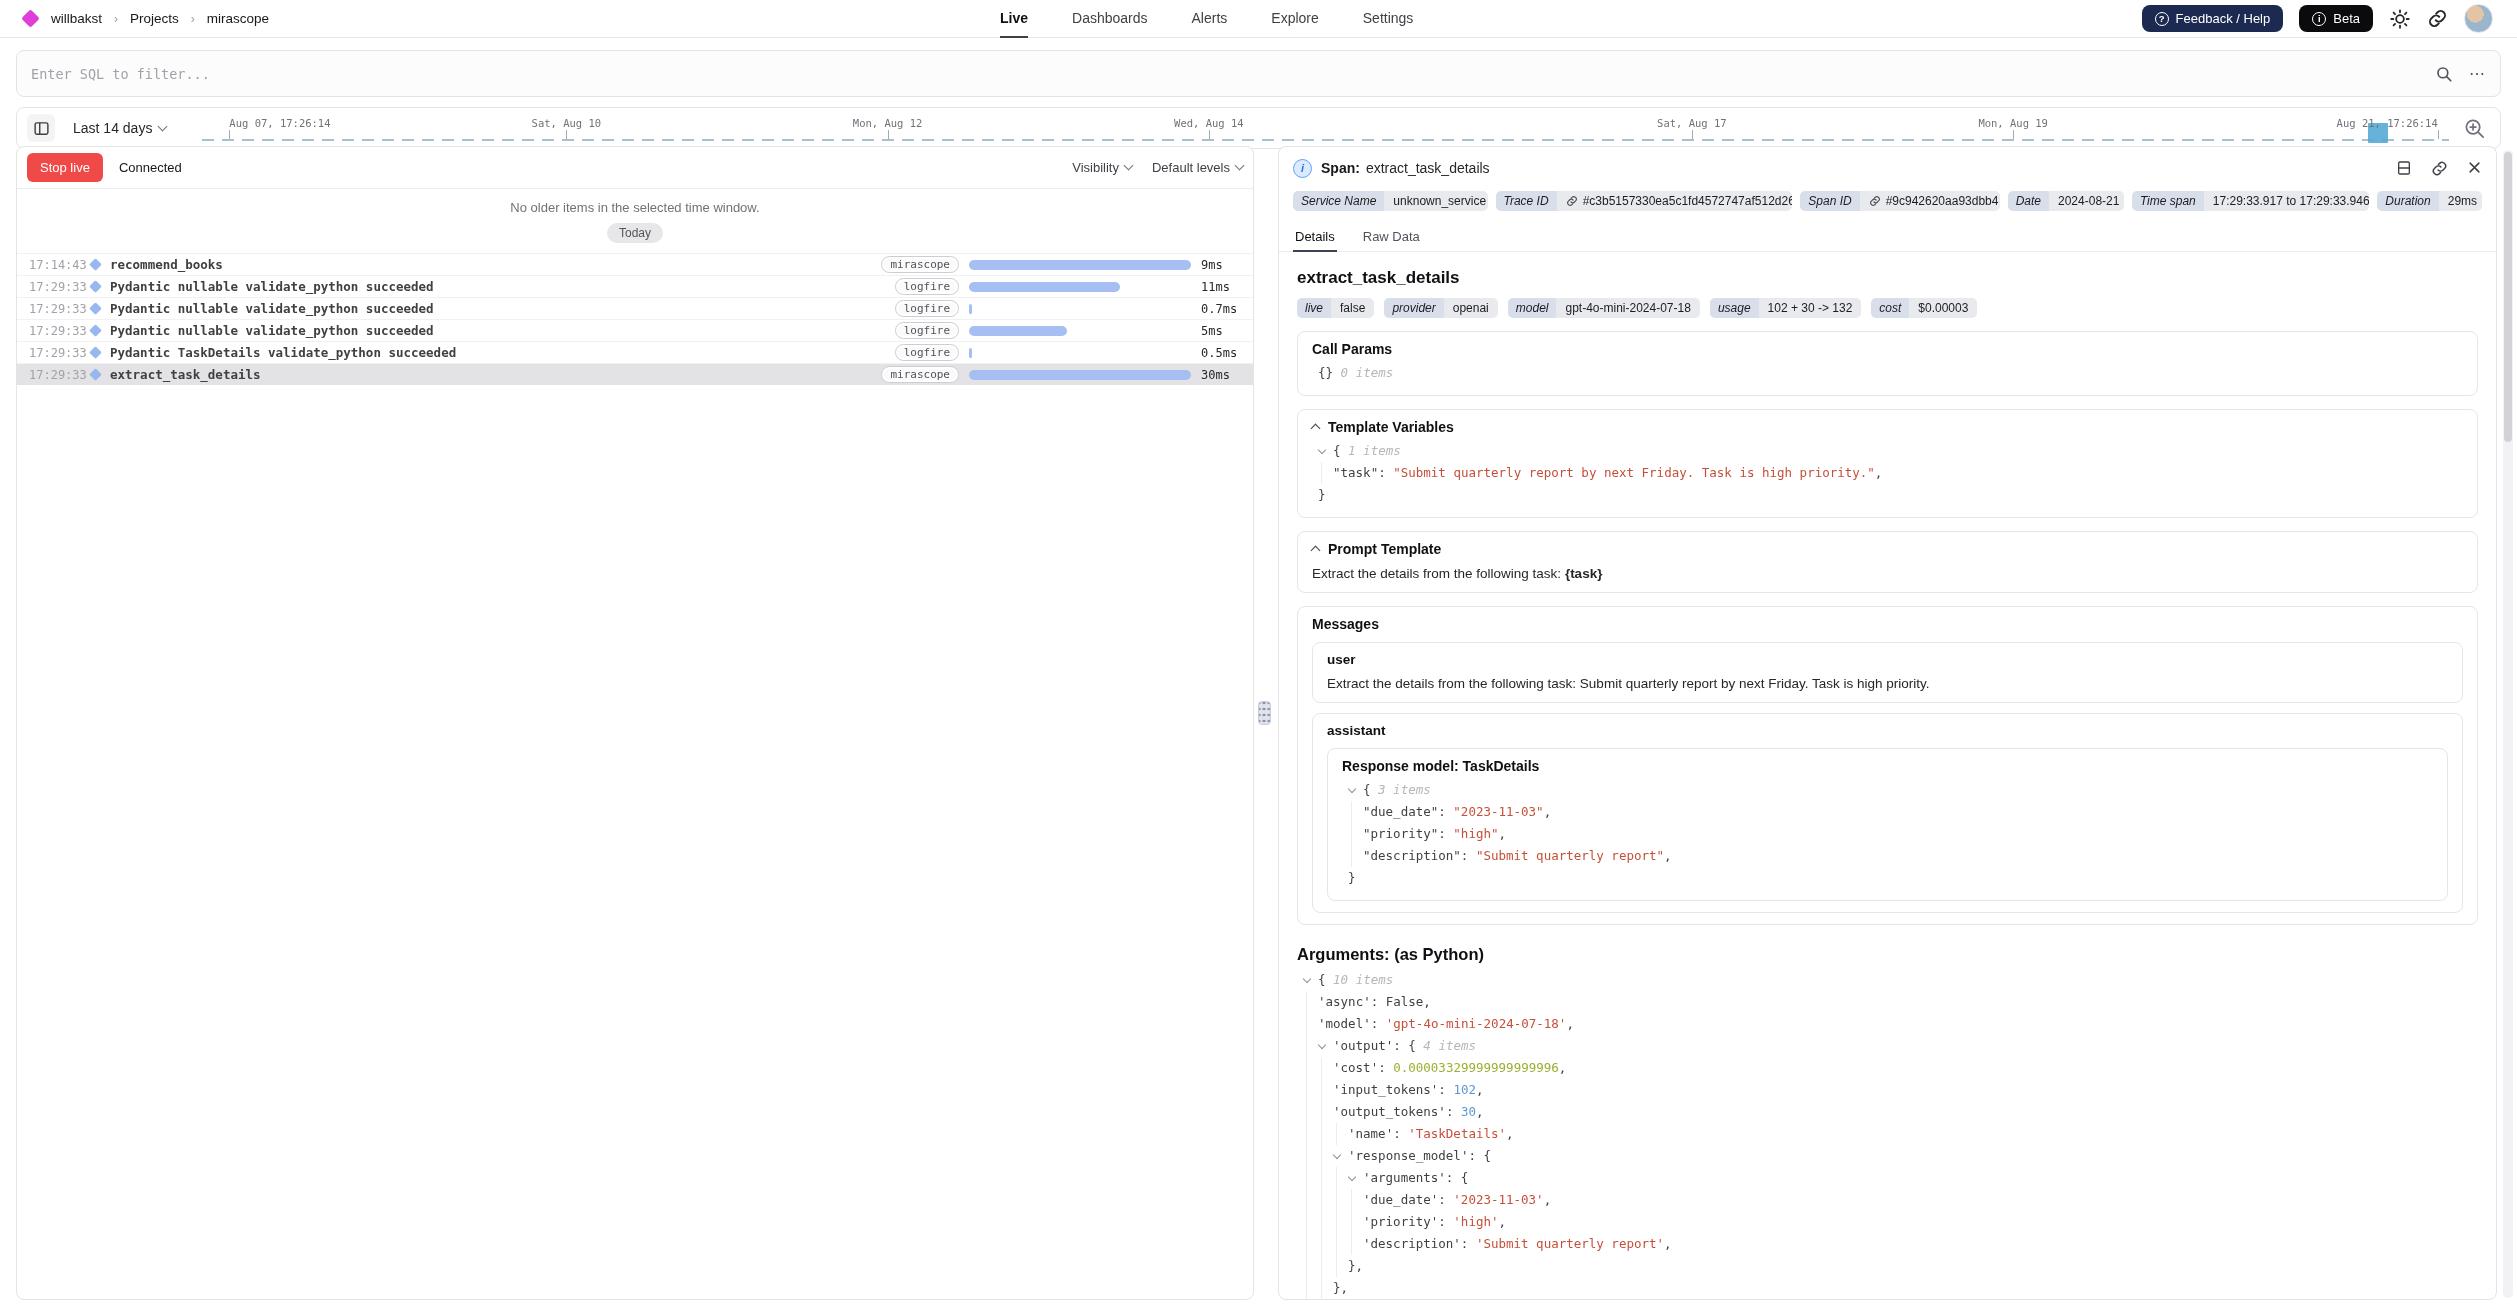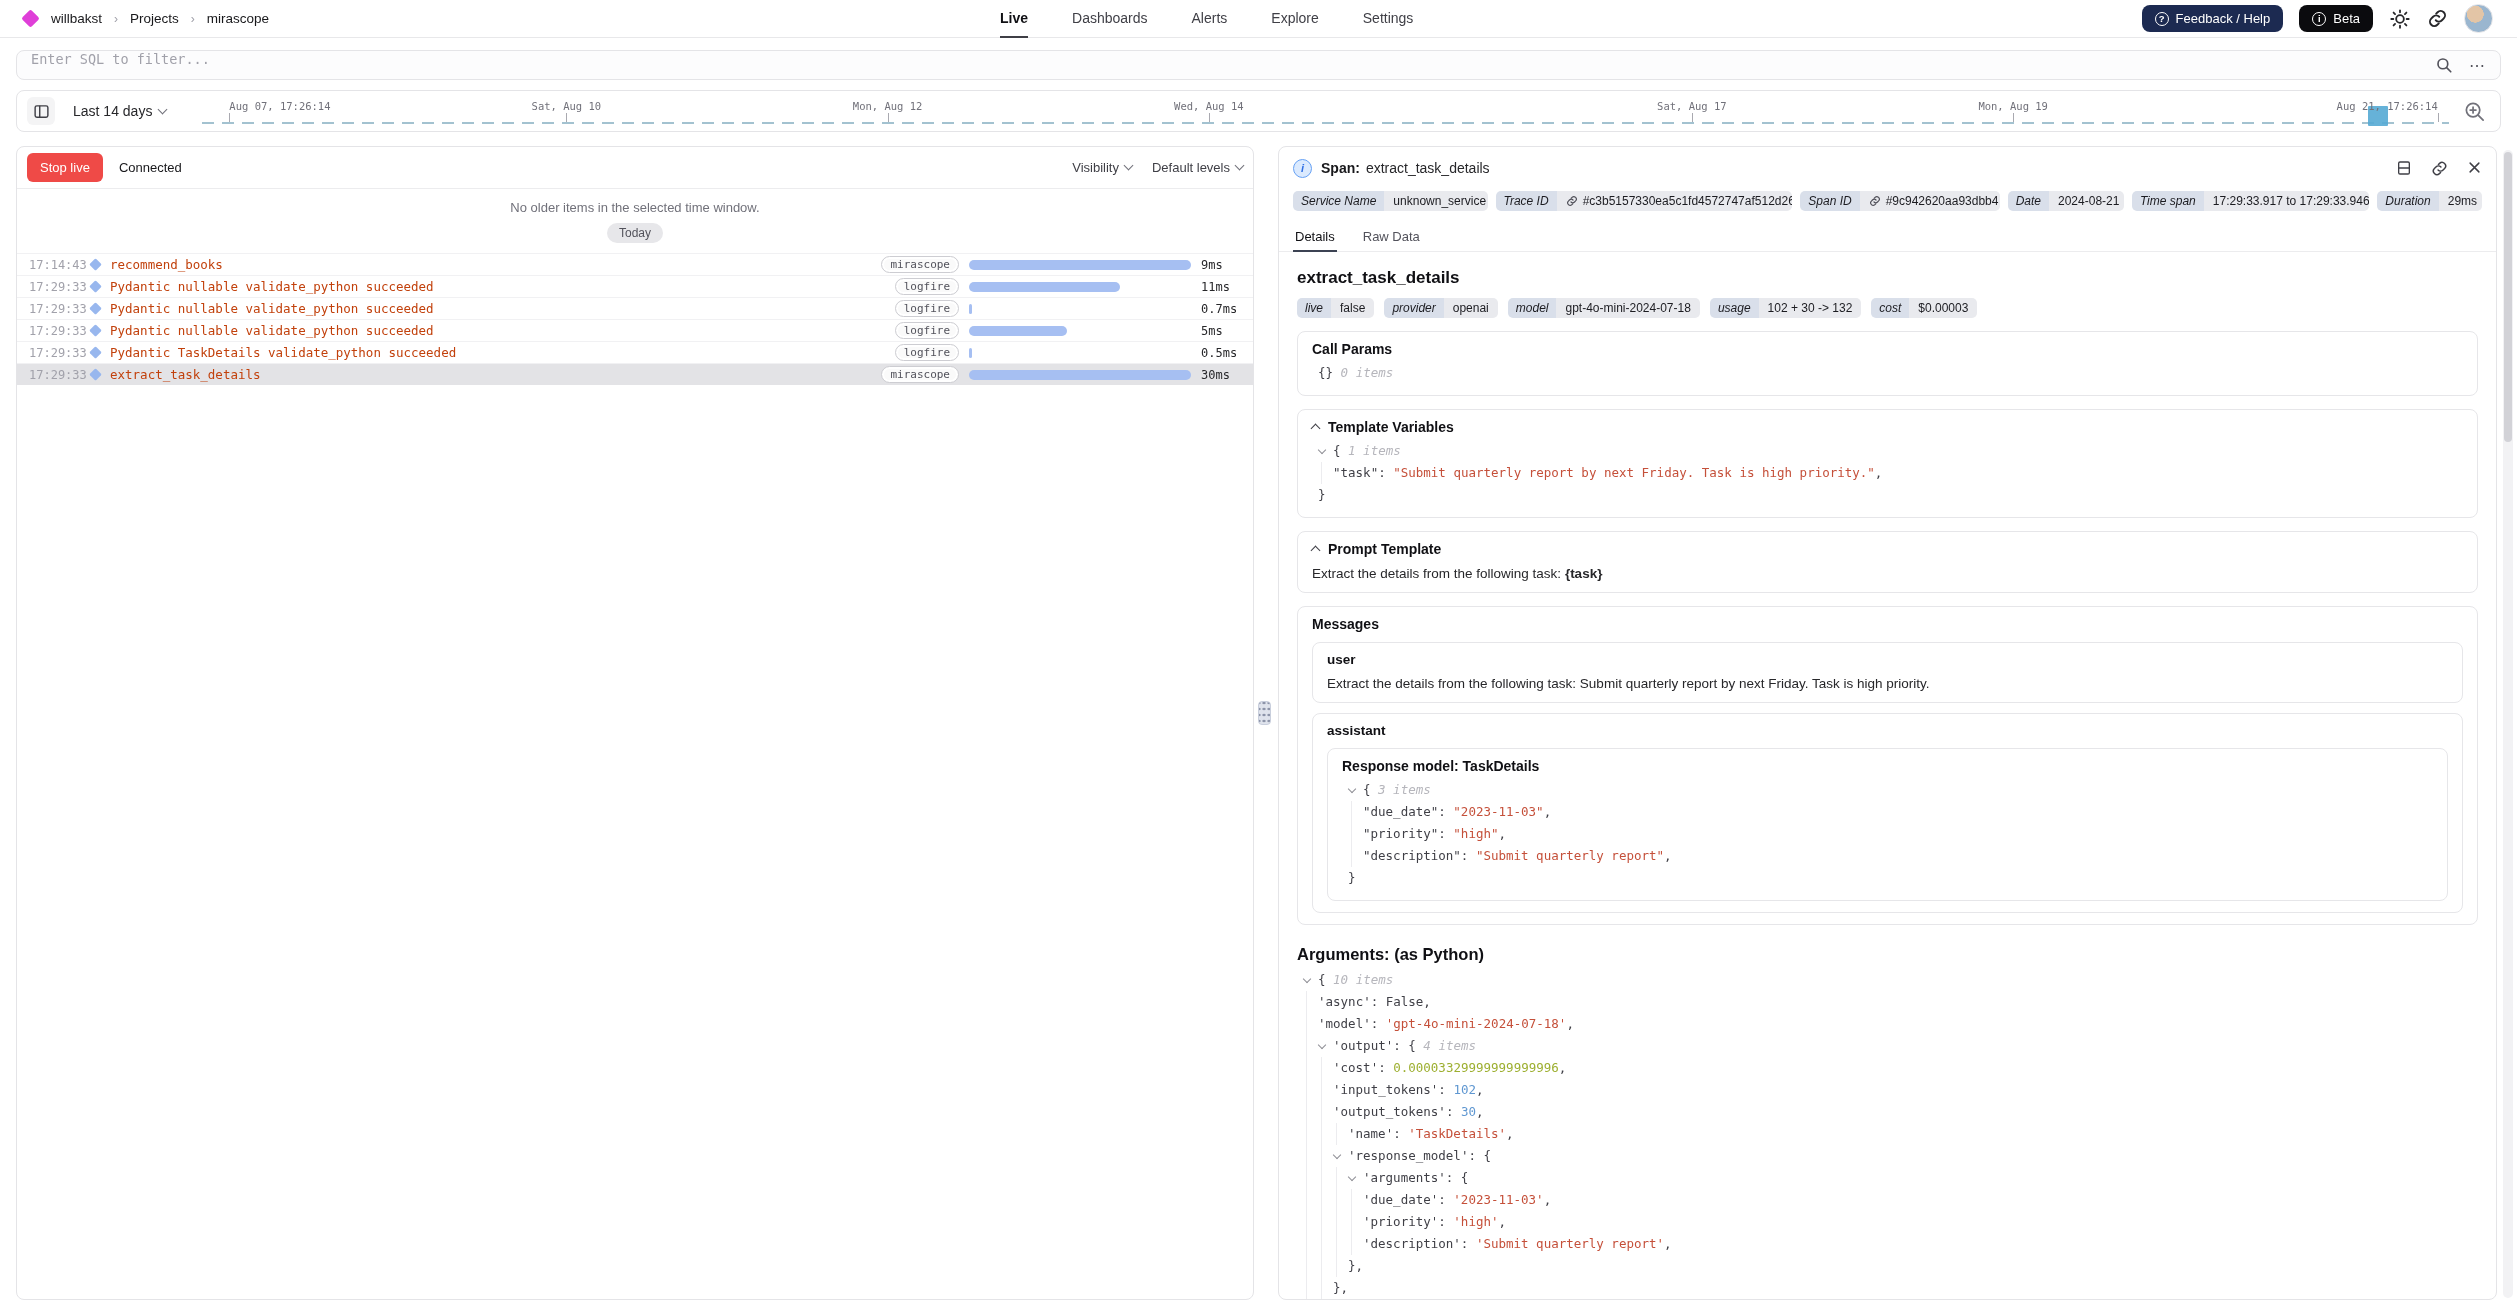--- a/index.html
+++ b/index.html
@@ -17,21 +17,21 @@
   .nav-item.active { color:#101014; border-bottom-color:#3f3f46; font-weight:bold; }
   .top-right { margin-left:auto; display:flex; align-items:center; gap:16px; }
   .pill-btn { display:flex; align-items:center; gap:7px; color:#fff; font-size:13px; border-radius:8px; height:27px; padding:0 13px; cursor:pointer; }
   .pill-feedback { background:#1c2a51; }
   .pill-beta { background:#0b0b0e; }
   .pill-circle { width:14px; height:14px; border:1.4px solid #fff; border-radius:50%; font-size:9.5px; line-height:12px; text-align:center; font-weight:bold; }
   .icon-btn { color:#27272a; cursor:pointer; }
   .avatar { width:29px; height:29px; border-radius:50%; background:radial-gradient(circle at 38% 34%, #e3c5a6 0 34%, #9ab6cf 35% 72%, #6f92b3 100%); border:1px solid #e4e4e7; cursor:pointer; }
 
   
-  .filter-card { margin:12px 16px 0; height:30px; border:1px solid #e4e4e7; border-radius:8px; background:#fcfcfd; display:flex; padding:0 14px; }
+  .filter-card { margin:12px 16px 0; height:47px; border:1px solid #e4e4e7; border-radius:8px; background:#fcfcfd; display:flex; align-items:center; padding:0 14px; }
   .filter-placeholder { font-family:"DejaVu Sans Mono",monospace; font-size:13.5px; color:#a1a1aa; flex:1; }
   .filter-icons { display:flex; align-items:center; gap:16px; color:#52525b; }
   .ellipsis-glyph { font-size:16px; letter-spacing:1px; color:#52525b; cursor:pointer; }
 
   
   .timeline-card { margin:10px 16px 0; height:42px; border:1px solid #e4e4e7; border-radius:8px; display:flex; align-items:center; padding:0 10px; }
   .tgl-btn { width:28px; height:28px; border-radius:6px; background:#f4f4f5; display:flex; align-items:center; justify-content:center; cursor:pointer; color:#3f3f46; }
   .range-ctl { display:flex; align-items:center; gap:7px; margin-left:18px; font-size:14px; color:#27272a; cursor:pointer; white-space:nowrap; }
   .chev-down { width:7px; height:7px; border-right:1.6px solid #71717a; border-bottom:1.6px solid #71717a; transform:rotate(45deg); margin-top:-4px; }
   .tl-track { flex:1; position:relative; height:100%; margin:0 14px 0 36px; }
@@ -58,21 +58,21 @@
   .stop-live { background:#ef4a47; color:#fff; font-size:13px; border:none; border-radius:6px; padding:7px 13px; cursor:pointer; }
   .connected { font-size:13px; color:#18181b; margin-left:16px; }
   .tb-right { margin-left:auto; display:flex; align-items:center; gap:20px;justify-content:flex-end; }
   .drop-ctl { display:flex; align-items:center; gap:6px; font-size:13px; color:#3f3f46; cursor:pointer; }
   .empty-note { text-align:center; font-size:13px; color:#71717a; margin-top:11px; }
   .today-pill { width:max-content; margin:8px auto 10px; background:#e7e7ea; color:#52525b; font-size:12px; border-radius:999px; padding:3px 12px; }
   .row { height:22px; display:flex; align-items:center; padding:0 10px 0 12px; border-top:1px solid #f1f1f3; cursor:pointer; }
   .row.selected { background:#e3e3e6; }
   .row-time { font-family:"DejaVu Sans Mono",monospace; font-size:12px; color:#a1a1aa; width:60px; }
   .row-diamond { width:9px; height:9px; background:#98b7ee; border-radius:1.5px; transform:rotate(45deg); margin:0 10px 0 2px; flex:none; }
-  .row-name { font-family:"DejaVu Sans Mono",monospace; font-size:12.5px; color:#c2410c; white-space:nowrap; overflow:hidden; flex:1; }
+  .row-name { font-family:"DejaVu Sans Mono",monospace; font-size:12.5px; color:#404040; white-space:nowrap; overflow:hidden; flex:1;font-weight:bold; }
   .row-tagcol { width:92px; display:flex; justify-content:flex-end; margin-right:10px; flex:none; }
   .row-tag { font-family:"DejaVu Sans Mono",monospace; font-size:11px; color:#52525b; border:1px solid #cdcdd2; background:#fafafa; border-radius:999px; padding:0.5px 8px 1.5px; box-shadow:0 0 0 2px #fff inset; }
   .row-bartrack { width:222px; flex:none; }
   .row-bar { height:10px; border-radius:999px; background:#a6bff2; min-width:3px; }
   .row-dur { font-family:"DejaVu Sans Mono",monospace; font-size:12px; color:#27272a; width:52px; padding-left:10px; flex:none; }
 
   
   .span-header { height:42px; display:flex; align-items:center; padding:0 14px; }
   .info-badge { width:19px; height:19px; border-radius:50%; background:#dbeafe; border:1.6px solid #66a1f4; color:#2f6fe4; font-size:11px; font-weight:bold; text-align:center; line-height:16px; font-style:italic; margin-right:9px; flex:none; }
   .span-label { font-weight:bold; font-size:14px; margin-right:6px; }

